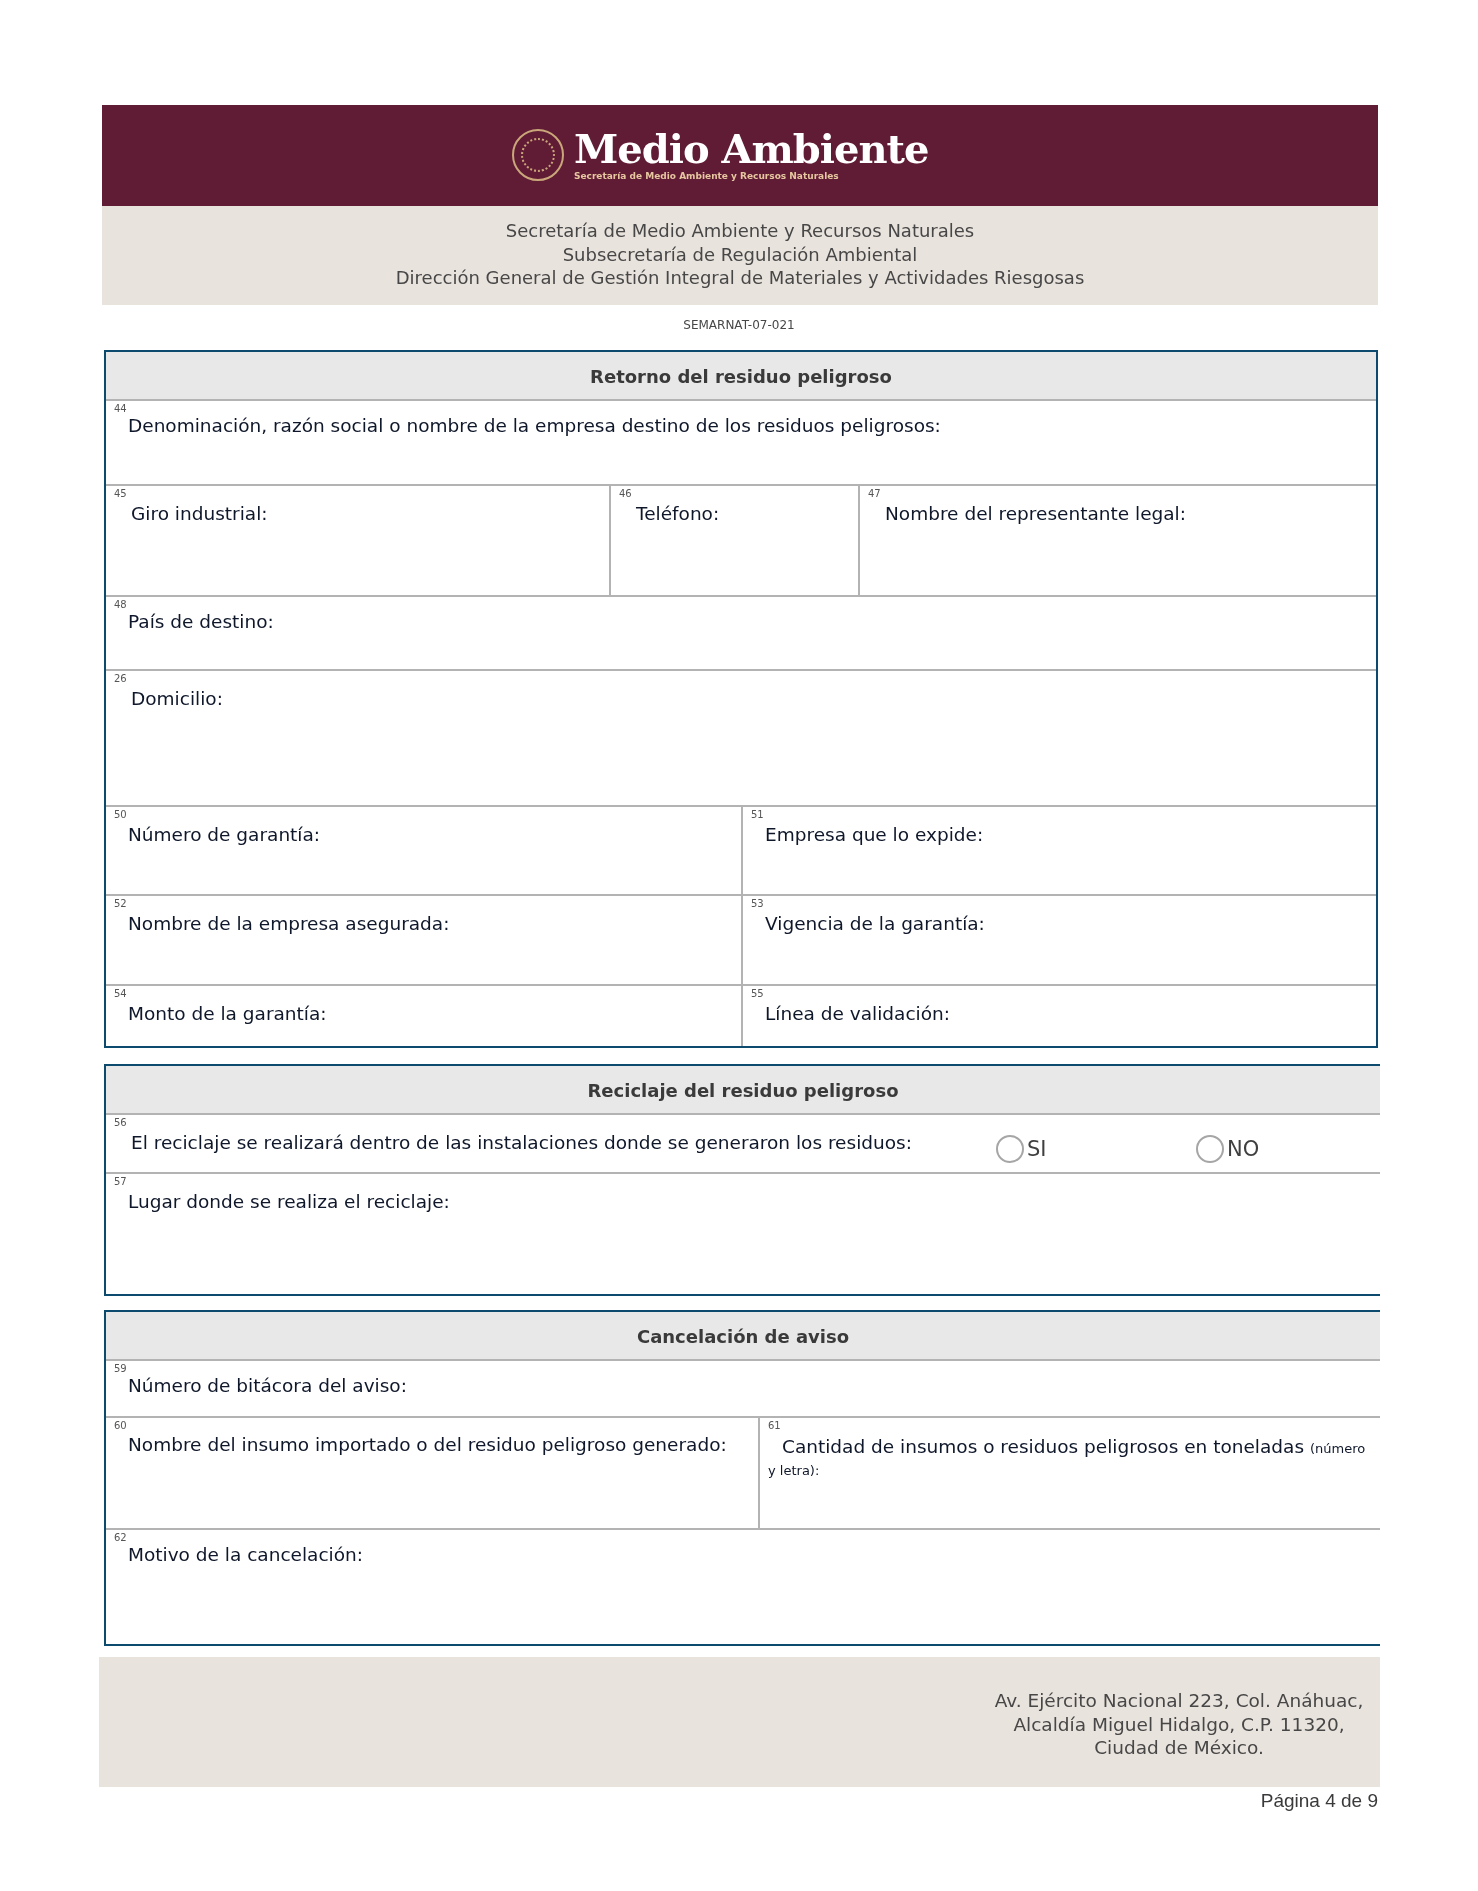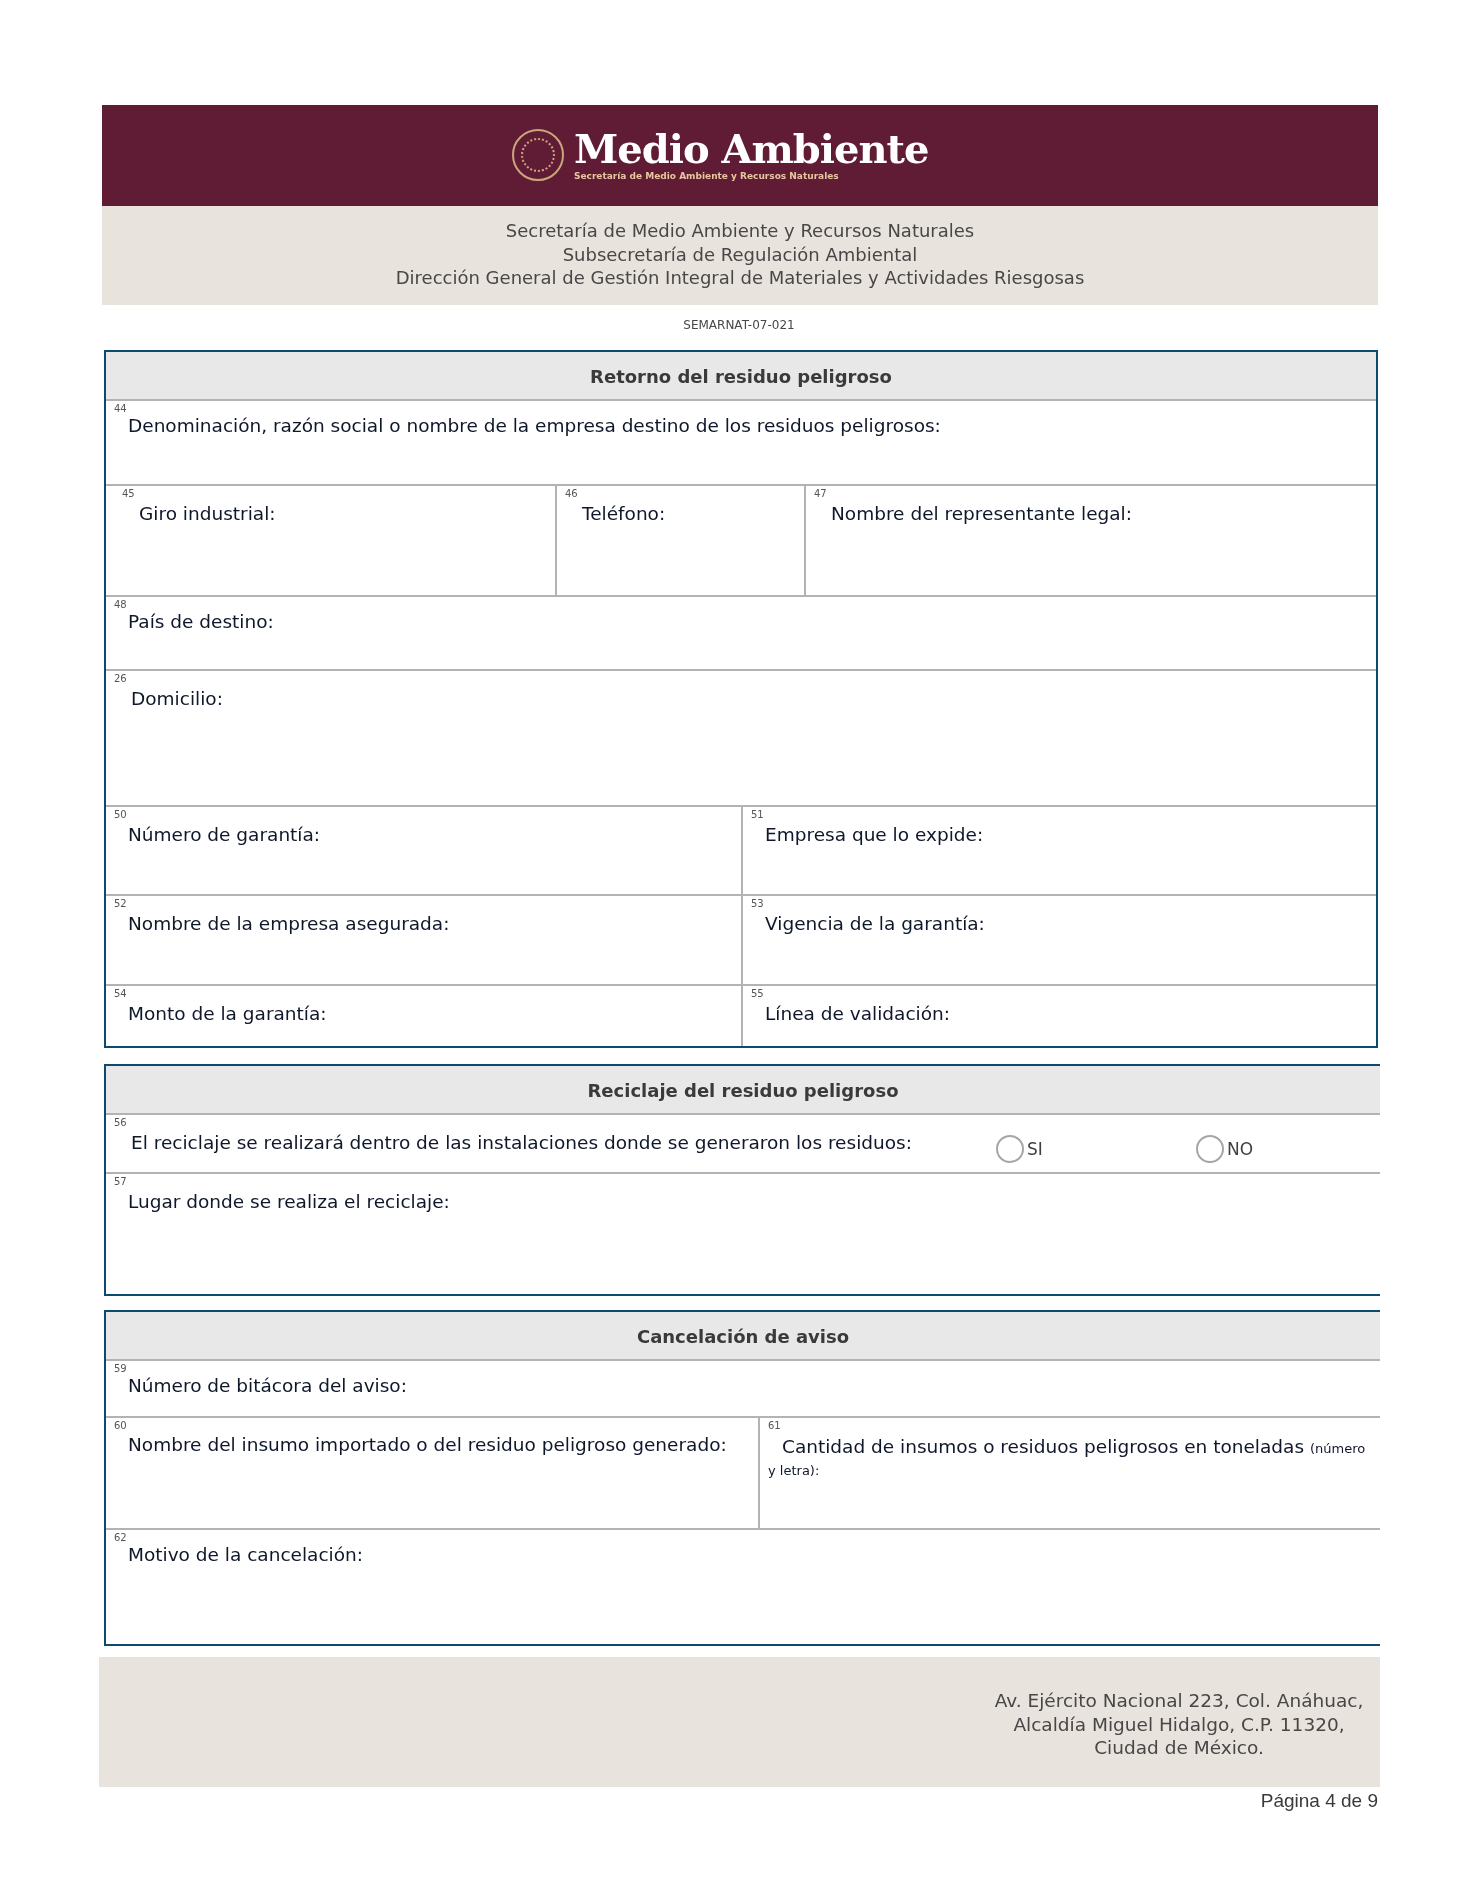--- a/index.html
+++ b/index.html
@@ -17,21 +17,21 @@
     .section.open-right { border-right: none; }
     .sec-head { height: 47px; background: #e8e8e8; border-bottom: 2px solid #b3b3b3; text-align: center; font-weight: bold; font-size: 18px; line-height: 50px; color: #3a3a3a; }
     .row { display: flex; border-bottom: 2px solid #b3b3b3; box-sizing: border-box; }
     .row:last-child { border-bottom: none; }
     .cell { position: relative; box-sizing: border-box; border-right: 2px solid #b3b3b3; }
     .cell:last-child { border-right: none; }
     .num { position: absolute; left: 8px; top: 2px; font-size: 10px; color: #555; }
     .lbl { position: absolute; left: 22px; top: 17px; font-size: 18.5px; color: #0f172a; white-space: nowrap; }
     .lbl.wrap { white-space: normal; left: 8px; right: 10px; text-indent: 14px; line-height: 20px; top: 19px; }
     .lbl small { font-size: 13px; }
-    .radio { position: absolute; top: 20px; display: flex; align-items: center; font-size: 17px; }
+    .radio { position: absolute; top: 20px; display: flex; align-items: center; font-size: 21px; }
     .radio-circle { width: 28px; height: 28px; border: 2px solid #a6a6a6; border-radius: 50%; box-sizing: border-box; margin-right: 3px; background:#fff; cursor:pointer; }
     .footer { position: absolute; left: 99px; top: 1657px; width: 1281px; height: 130px; background: #e9e3dd; }
     .addr { position: absolute; left: 880px; top: 32px; width: 400px; text-align: center; font-size: 18.5px; line-height: 23.5px; color: #474747; }
     .page { position: absolute; right: 100px; top: 1790px; font-family: "Liberation Sans", sans-serif; font-size: 19px; color: #3a3a3a; }
   </style>
 </head>
 <body>
 
 <div class="banner">
   <div class="brand">
@@ -55,21 +55,21 @@
 
 <div class="section" style="top:350px; width:1274px;">
   <div class="sec-head">Retorno del residuo peligroso</div>
   <div class="row" style="height:85px;">
     <div class="cell" style="width:100%;">
       <span class="num">44</span>
       <span class="lbl" style="left:22px;top:14px;">Denominación, razón social o nombre de la empresa destino de los residuos peligrosos:</span>
     </div>
   </div>
   <div class="row" style="height:111px;">
-    <div class="cell" style="width:443px;margin-left:8px;">
+    <div class="cell" style="width:505px;">
       <span class="num">45</span>
       <span class="lbl" style="left:25px;">Giro industrial:</span>
     </div>
     <div class="cell" style="width:249px;">
       <span class="num">46</span>
       <span class="lbl" style="left:25px;">Teléfono:</span>
     </div>
     <div class="cell" style="flex:1;">
       <span class="num">47</span>
       <span class="lbl" style="left:25px;">Nombre del representante legal:</span>

